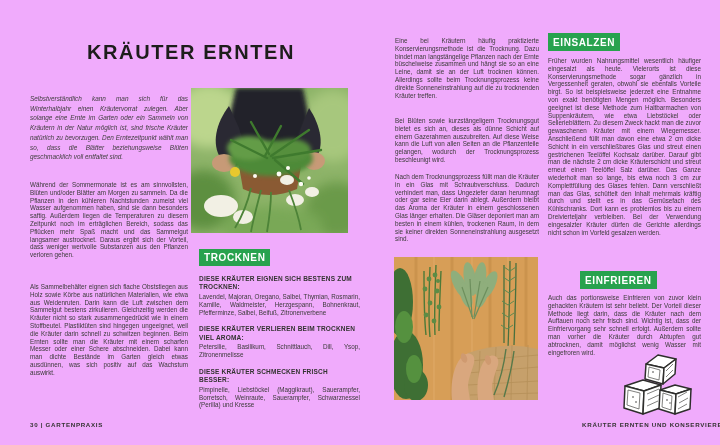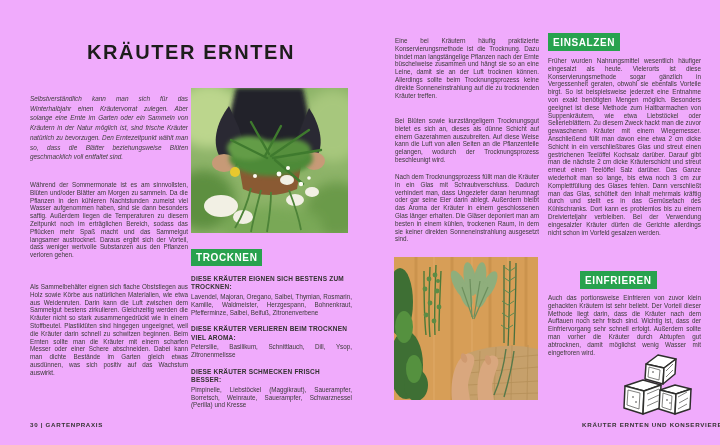--- a/index.html
+++ b/index.html
@@ -105,21 +105,21 @@
       <circle cx="44" cy="84" r="5" fill="#e8c82e"></circle>
       <g stroke="#4d8338" stroke-width="1.8" fill="none">
         <path d="M60,100 C56,118 50,130 44,140"></path>
         <path d="M80,104 C80,120 78,132 76,144"></path>
         <path d="M98,102 C104,118 108,130 110,142"></path>
         <path d="M70,102 C66,118 62,132 60,144"></path>
       </g>
     </svg>
   </div>
 
-  <div class="abs" style="left:191px;top:247px;width:161px;">
+  <div class="abs" style="left:199px;top:247px;width:161px;">
     <span class="glabel">TROCKNEN</span>
     <div class="litem">
       <div class="ltitle">DIESE KRÄUTER EIGNEN SICH BESTENS ZUM TROCKNEN:</div>
       <div class="ltext">Lavendel, Majoran, Oregano, Salbei, Thymian, Rosmarin, Kamille, Waldmeister, Herzgespann, Bohnenkraut, Pfefferminze, Salbei, Beifuß, Zitronenverbene</div>
     </div>
     <div class="litem">
       <div class="ltitle">DIESE KRÄUTER VERLIEREN BEIM TROCKNEN VIEL AROMA:</div>
       <div class="ltext">Petersilie, Basilikum, Schnittlauch, Dill, Ysop, Zitronenmelisse</div>
     </div>
     <div class="litem">

